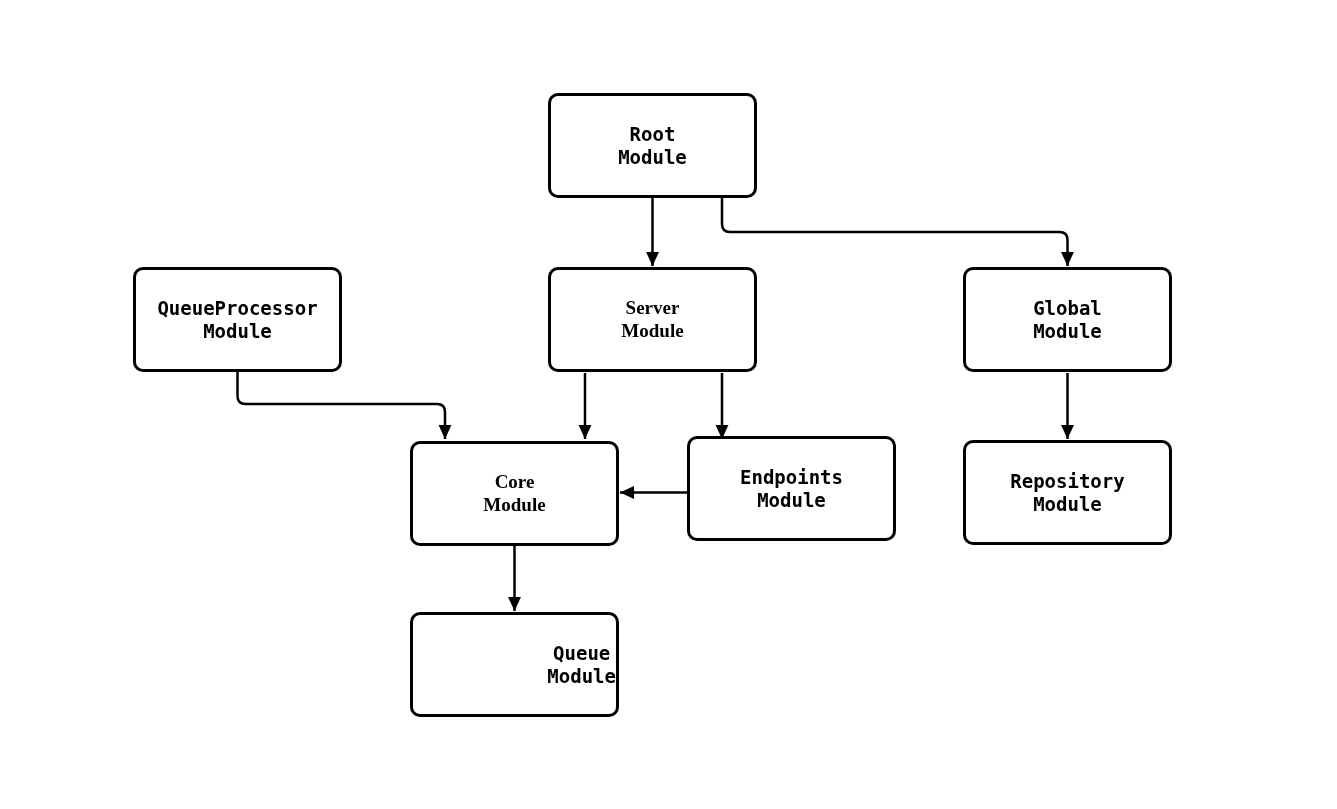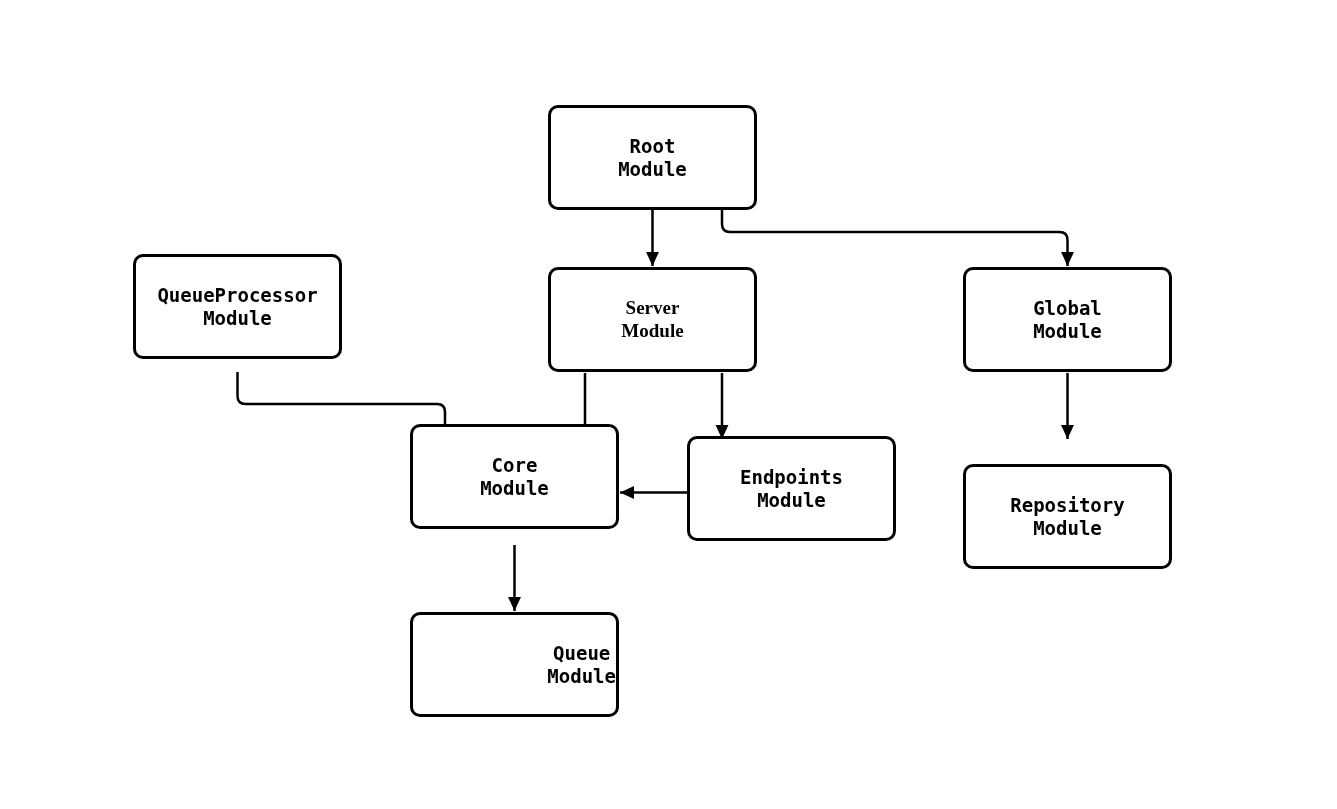--- a/index.html
+++ b/index.html
@@ -39,27 +39,27 @@
     align-items: center;
     justify-content: center;
     text-align: center;
     font-weight: bold;
     font-size: 19px;
     line-height: 1.18;
     color: #000000;
     white-space: pre-line;
   }
   
-  .n-root         { left: 548px; top: 93px; margin-top: 12px;  }
-  .n-queueproc    { left: 133px; top: 254px; }
+  .n-root         { left: 548px; top: 93px;  }
+  .n-queueproc    { left: 133px; top: 267px; }
   .n-server       { left: 548px; top: 267px; font-family: Liberation Serif, serif; }
   .n-global       { left: 963px; top: 267px; }
-  .n-core         { left: 410px; top: 424px; }
+  .n-core         { left: 410px; top: 441px; font-family: Liberation Serif, serif; }
   .n-endpoints    { left: 687px; top: 436px; }
-  .n-repository   { left: 963px; top: 440px; margin-top: 24px; }
+  .n-repository   { left: 963px; top: 440px; }
   .n-queue        { left: 410px; top: 612px; justify-content: flex-end; }
 </style>
 </head>
 <body>
 
 <div class="canvas">
 
   <svg class="edges-layer" width="1337" height="809" viewBox="0 0 1337 809" xmlns="http://www.w3.org/2000/svg">
     <defs>
       <marker id="arrowhead" viewBox="0 0 10 10" refX="10" refY="5" markerWidth="16" markerHeight="14" markerUnits="userSpaceOnUse" orient="auto-start-reverse">

